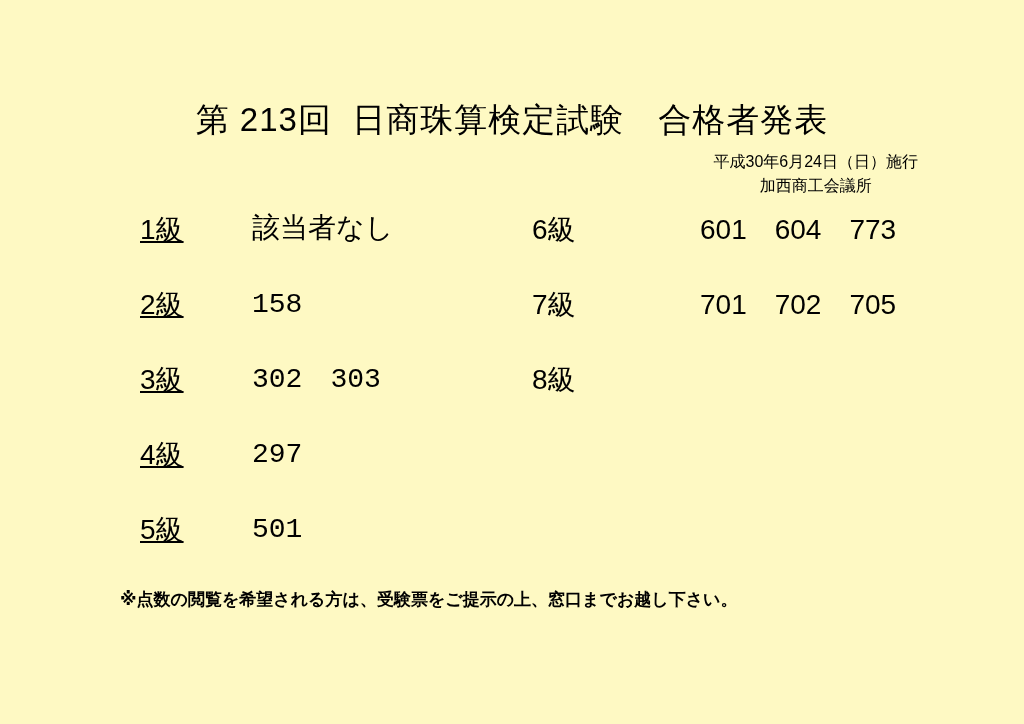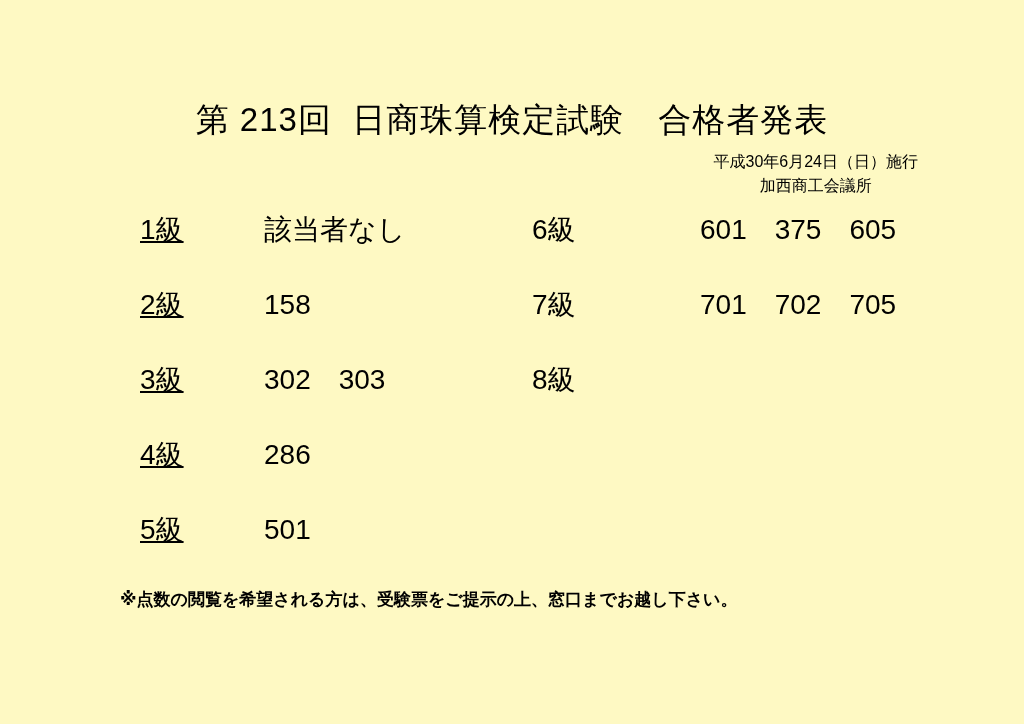--- a/index.html
+++ b/index.html
@@ -53,21 +53,21 @@
     height: 75px;
   }
   .cell {
     position: absolute;
     font-size: 28px;
     white-space: pre;
     line-height: 1;
     top: 0;
   }
   .grade-left   { left: 140px; text-decoration: underline; }
-  .value-left   { left: 264px; }
+  .value-left   { left: 252px; font-family: Liberation Mono, monospace; }
   .grade-right  { left: 532px; }
   .value-right  { left: 700px; }
 
   .note {
     position: absolute;
     left: 120px;
     top: 588px;
     font-size: 17px;
     white-space: pre;
     font-weight: bold;
@@ -84,39 +84,39 @@
     <div>平成30年6月24日（日）施行</div>
     <div>加西商工会議所</div>
   </div>
 
   <div class="grid">
 
     <div class="row">
       <div class="cell grade-left">1級</div>
       <div class="cell value-left">該当者なし</div>
       <div class="cell grade-right">6級</div>
-      <div class="cell value-right">601　375　605</div>
+      <div class="cell value-right">601　604　773</div>
     </div>
 
     <div class="row">
       <div class="cell grade-left">2級</div>
       <div class="cell value-left">158</div>
       <div class="cell grade-right">7級</div>
       <div class="cell value-right">701　702　705</div>
     </div>
 
     <div class="row">
       <div class="cell grade-left">3級</div>
       <div class="cell value-left">302　303</div>
       <div class="cell grade-right">8級</div>
     </div>
 
     <div class="row">
       <div class="cell grade-left">4級</div>
-      <div class="cell value-left">286</div>
+      <div class="cell value-left">297</div>
     </div>
 
     <div class="row">
       <div class="cell grade-left">5級</div>
       <div class="cell value-left">501</div>
     </div>
 
   </div>
 
   <div class="note">※点数の閲覧を希望される方は、受験票をご提示の上、窓口までお越し下さい。</div>

